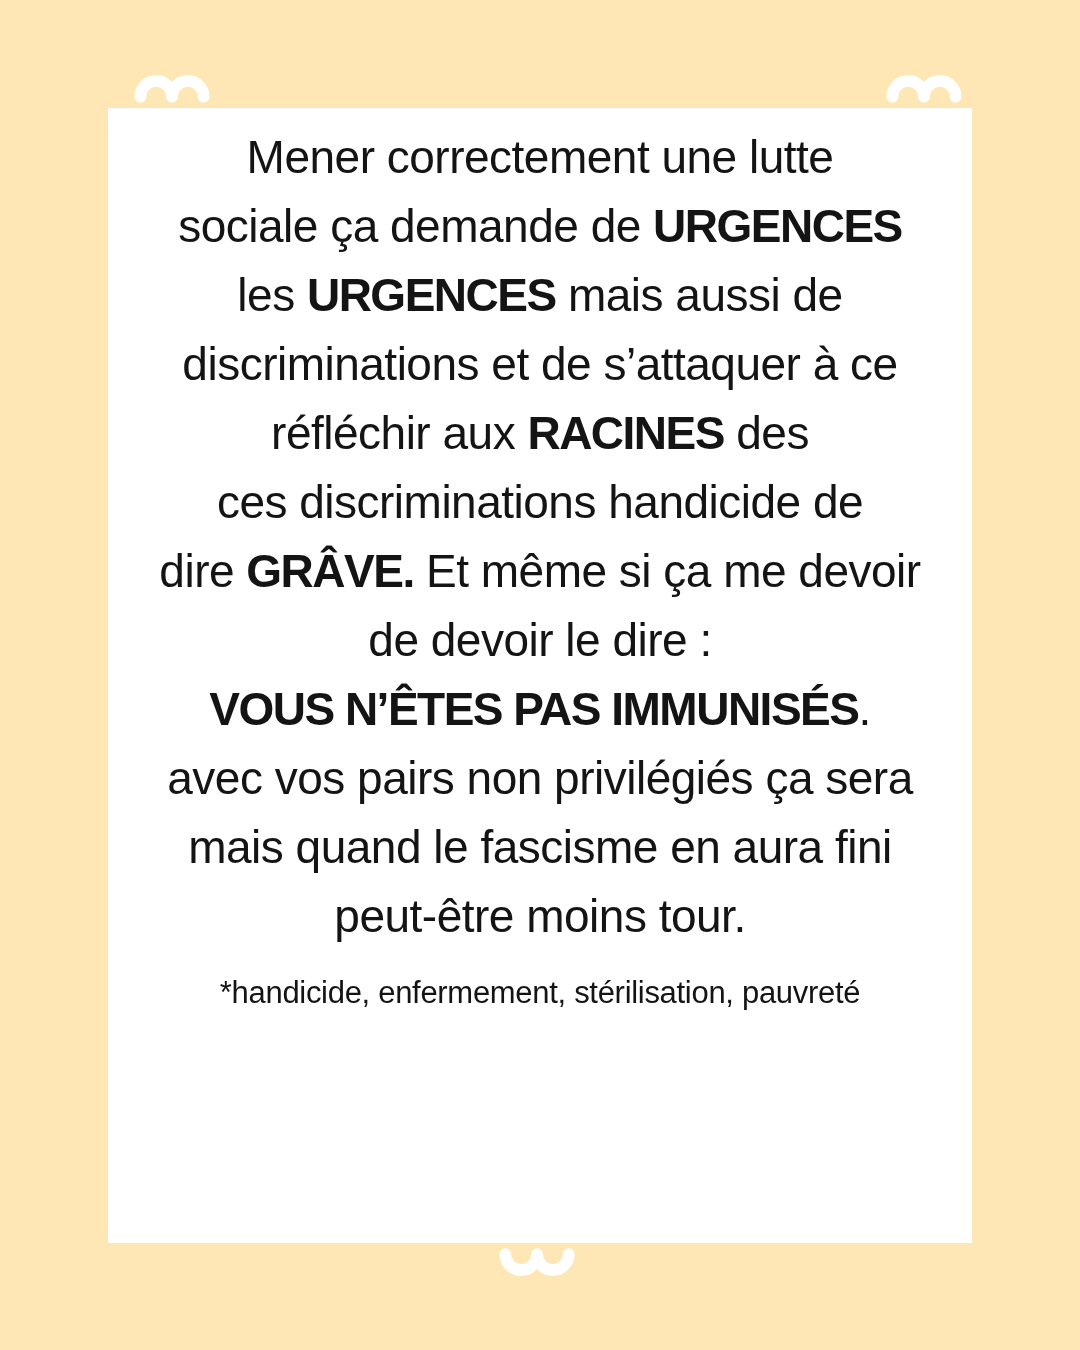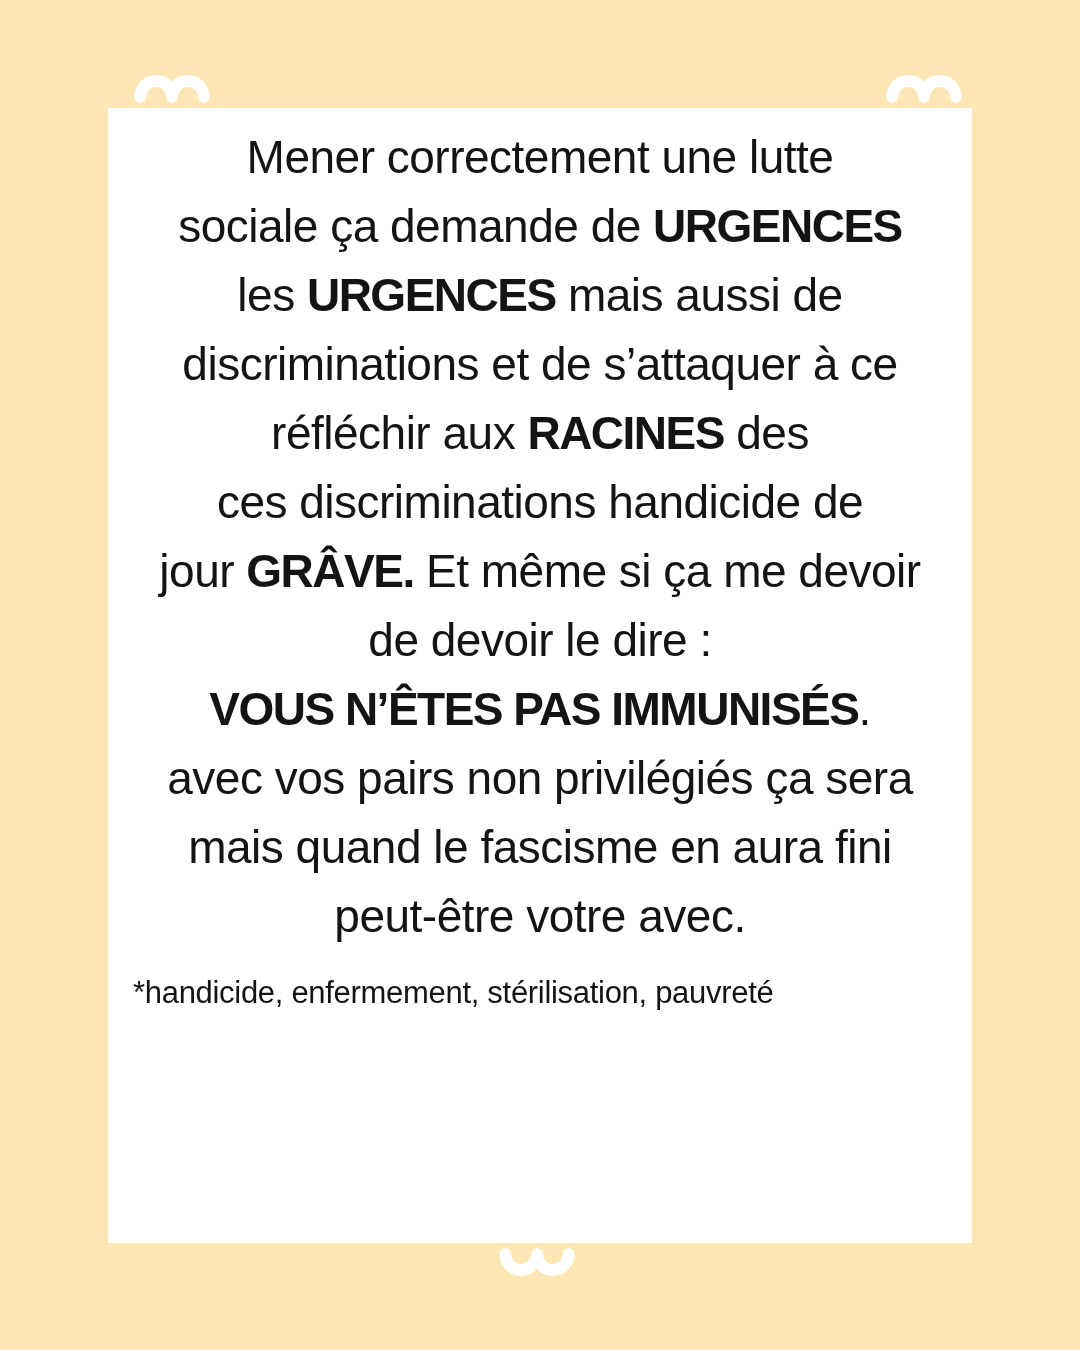--- a/index.html
+++ b/index.html
@@ -46,21 +46,21 @@
   .quote .b {
     font-weight: bold;
     letter-spacing: -1.5px;
   }
   .footnote {
     margin-top: 18px;
     color: #141414;
     font-size: 31px;
     line-height: 47px;
     letter-spacing: -0.3px;
-    text-align: left;
+    text-align: center;
   }
   .footnote .fline { white-space: nowrap; }
 </style>
 </head>
 <body>
 
 <div class="stage">
 
   <svg class="squiggle tl" viewBox="0 0 82 42" aria-hidden="true">
     <path d="M6 34 A17.5 17.5 0 0 1 41 34 A17.5 17.5 0 0 1 76 34" fill="none" stroke-width="13" stroke-linecap="round" stroke-linejoin="round" stroke="#FFFFFF"></path>
@@ -76,26 +76,26 @@
 
   <div class="card">
 
     <div class="quote">
       <div class="line"><span>Mener correctement une lutte</span></div>
       <div class="line"><span>sociale ça demande de </span><span class="b">URGENCES</span></div>
       <div class="line"><span>les </span><span class="b">URGENCES</span><span> mais aussi de</span></div>
       <div class="line"><span>discriminations et de s’attaquer à ce</span></div>
       <div class="line"><span>réfléchir aux </span><span class="b">RACINES</span><span> des</span></div>
       <div class="line"><span>ces discriminations handicide de</span></div>
-      <div class="line"><span>jour </span><span class="b">GRÂVE.</span><span> Et même si ça me devoir</span></div>
+      <div class="line"><span>dire </span><span class="b">GRÂVE.</span><span> Et même si ça me devoir</span></div>
       <div class="line"><span>de devoir le dire :</span></div>
       <div class="line"><span class="b">VOUS N’ÊTES PAS IMMUNISÉS</span><span>.</span></div>
       <div class="line"><span>avec vos pairs non privilégiés ça sera</span></div>
       <div class="line"><span>mais quand le fascisme en aura fini</span></div>
-      <div class="line"><span>peut-être votre avec.</span></div>
+      <div class="line"><span>peut-être moins tour.</span></div>
     </div>
 
     <div class="footnote">
       <div class="fline">*handicide, enfermement, stérilisation, pauvreté</div>
     </div>
 
   </div>
 </div>
 
 </body></html>

